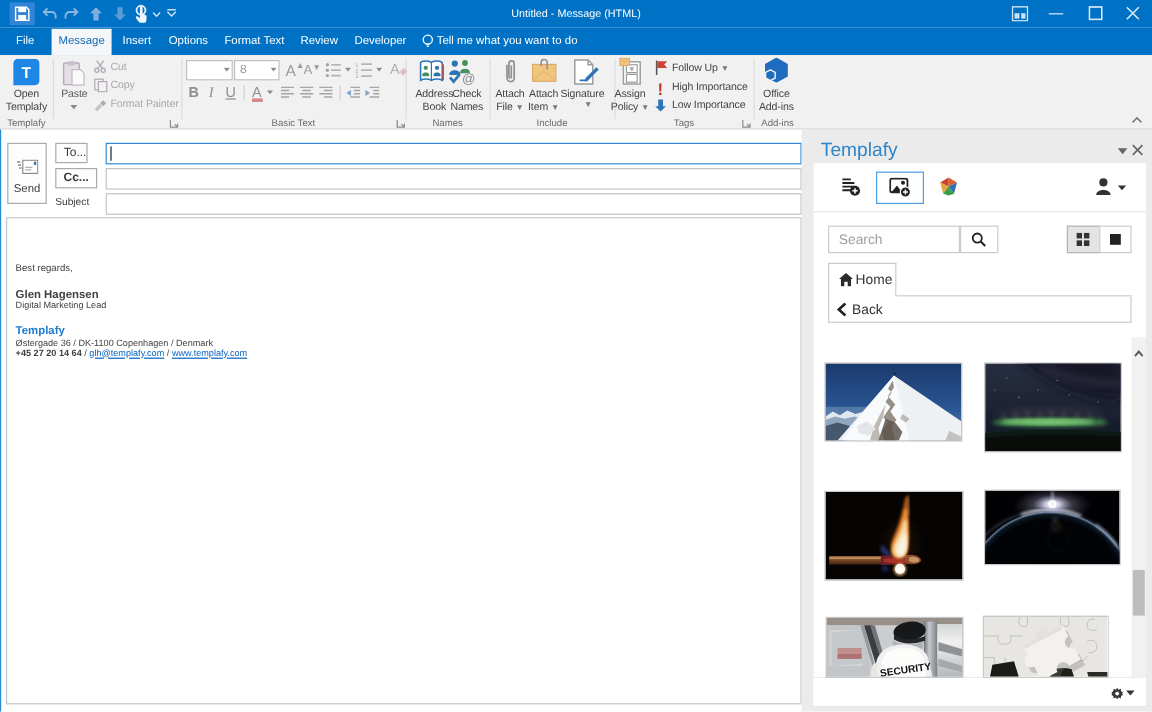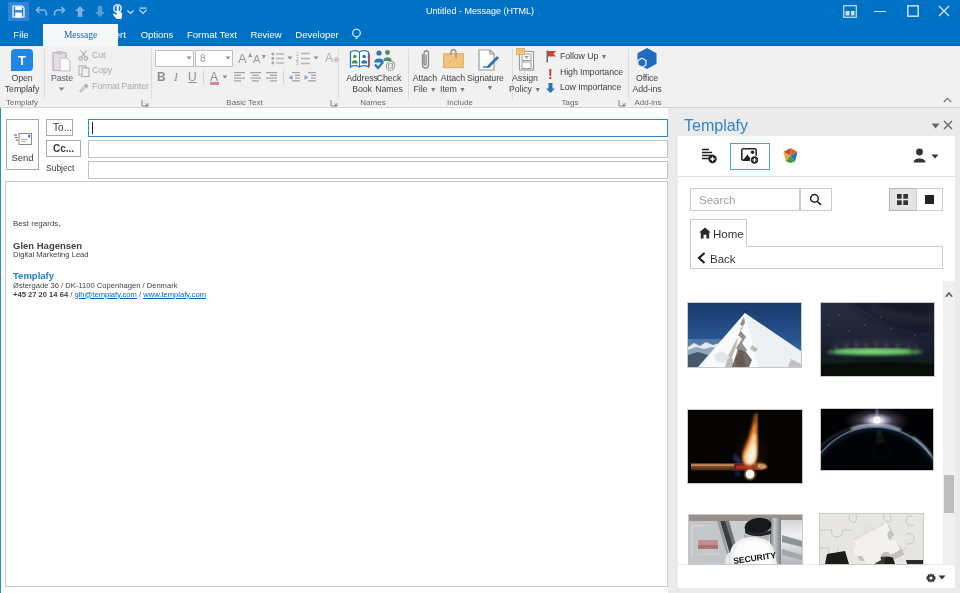--- a/index.html
+++ b/index.html
@@ -80,22 +80,23 @@
   <div class="tab" style="left:1px;width:40px;">File</div>
   <div class="tab" style="left:94px;width:40px;">Insert</div>
   <div class="tab" style="left:133px;width:48px;">Options</div>
   <div class="tab" style="left:182px;width:60px;">Format Text</div>
   <div class="tab" style="left:243px;width:46px;">Review</div>
   <div class="tab" style="left:289px;width:56px;">Developer</div>
   <svg class="abs" style="left:351px;top:5px" width="11" height="14" viewBox="0 0 11 14">
     <circle cx="5.5" cy="5" r="3.8" fill="none" stroke="#fff" stroke-width="1.1"></circle>
     <path d="M4.2 8.8 h2.6 M4.5 10.4 h2" stroke="#fff" stroke-width="1"></path>
   </svg>
+  <div class="tab" style="left:364px;width:110px;text-align:left;">Tell me what you want to do</div>
 </div>
-<div class="abs" id="msgtab" style="left:43px;top:24px;width:75px;height:22px;background:#f5f6f7;color:#1569b5;font-size:9.5px;text-align:center;line-height:22px;z-index:5;font-family:Liberation Serif, serif;">Message</div>
+<div class="abs" id="msgtab" style="left:43px;top:24px;width:50px;height:22px;background:#f5f6f7;color:#1569b5;font-size:9.5px;text-align:center;line-height:22px;z-index:5;">Message</div>
 <div id="ribbon"></div>
 
 <div class="abs" style="left:44px;top:49px;width:1px;height:50px;background:#dcdcdc"></div>
 <div class="abs" style="left:151px;top:49px;width:1px;height:50px;background:#dcdcdc"></div>
 <div class="abs" style="left:338px;top:49px;width:1px;height:50px;background:#dcdcdc"></div>
 <div class="abs" style="left:408px;top:49px;width:1px;height:50px;background:#dcdcdc"></div>
 <div class="abs" style="left:512px;top:49px;width:1px;height:50px;background:#dcdcdc"></div>
 <div class="abs" style="left:628px;top:49px;width:1px;height:50px;background:#dcdcdc"></div>
 
 <svg class="abs" style="left:11px;top:49px" width="22" height="23" viewBox="0 0 22 23">

